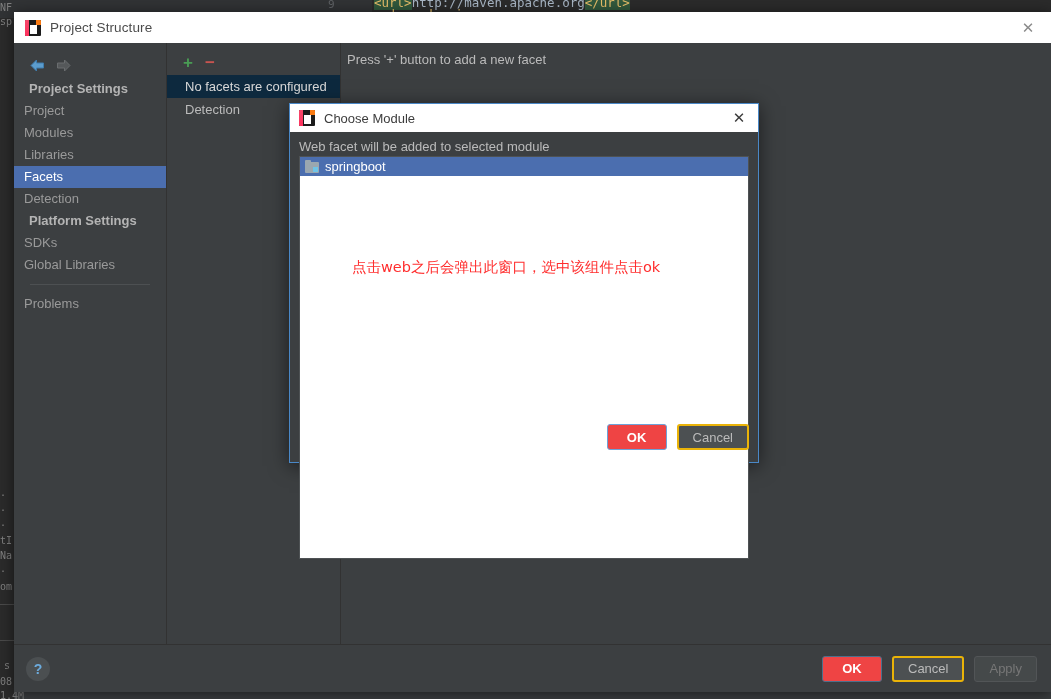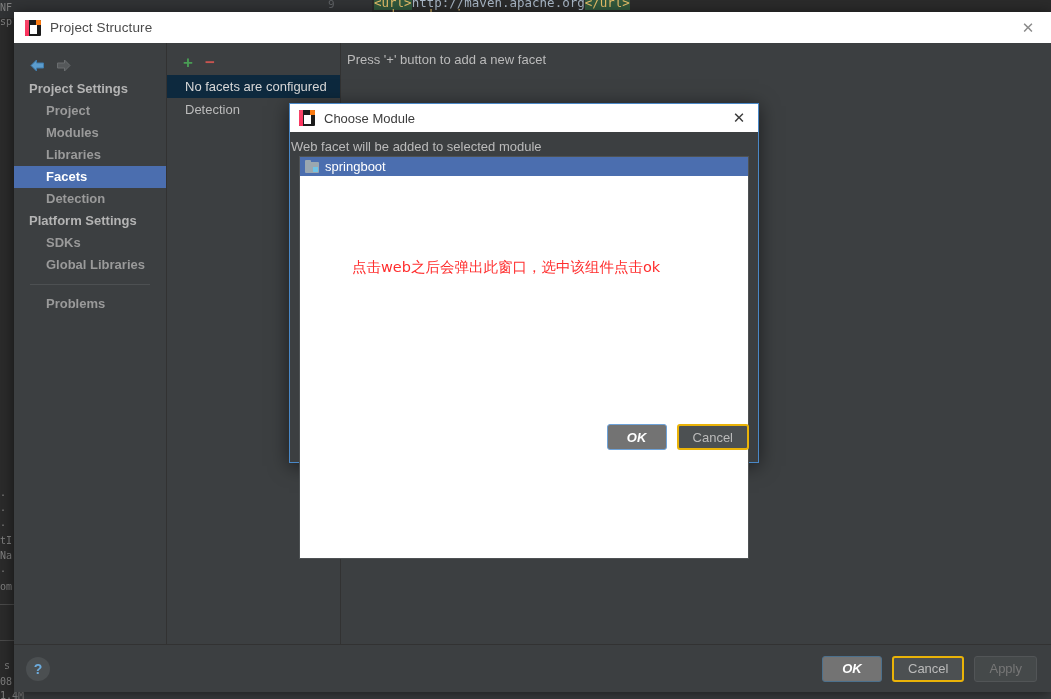--- a/index.html
+++ b/index.html
@@ -192,24 +192,23 @@
   .side-section {
     color: #b4b4b4;
     font-weight: bold;
     font-size: 13px;
     padding: 2px 0 2px 15px;
     line-height: 18px;
   }
   .side-item {
     color: #9a9a9a;
     font-size: 13px;
-    padding: 2px 0 2px 32px;
+    padding: 2px 0 2px 10px;
     line-height: 18px;
     cursor: default;
-    font-weight: bold;
   }
   .side-item.selected {
     background: #4b6eaf;
     color: #ffffff;
   }
   .side-div {
     height: 1px;
     background: #4d5052;
     margin: 8px 16px 8px 16px;
   }
@@ -295,25 +294,24 @@
     font-size: 13px;
     display: flex;
     align-items: center;
     justify-content: center;
     cursor: default;
     background: #4c5052;
     border: 2px solid #eab308;
     color: #bbbbbb;
   }
   .btn.primary {
-    background: #737373;
+    background: #ef4444;
     border: 1px solid #4c708c;
     color: #ffffff;
     font-weight: bold;
-    font-style: italic;
   }
   .btn.disabled {
     color: #777777;
     background: #45494a;
     border: 1px solid #525557;
   }
 
   
   #choose-module {
     position: absolute;
@@ -342,21 +340,21 @@
     margin-left: auto;
     width: 38px; height: 28px;
     display: flex;
     align-items: center;
     justify-content: center;
     color: #3b3b3b;
     font-size: 15px;
     cursor: default;
   }
   #cm-prompt {
-    padding: 7px 0 4px 1px;
+    padding: 7px 0 4px 9px;
     font-size: 13px;
     color: #bbbbbb;
   }
   #cm-list {
     position: absolute;
     left: 9px;
     right: 9px;
     top: 52px;
     height: 403px;
     background: #ffffff;

